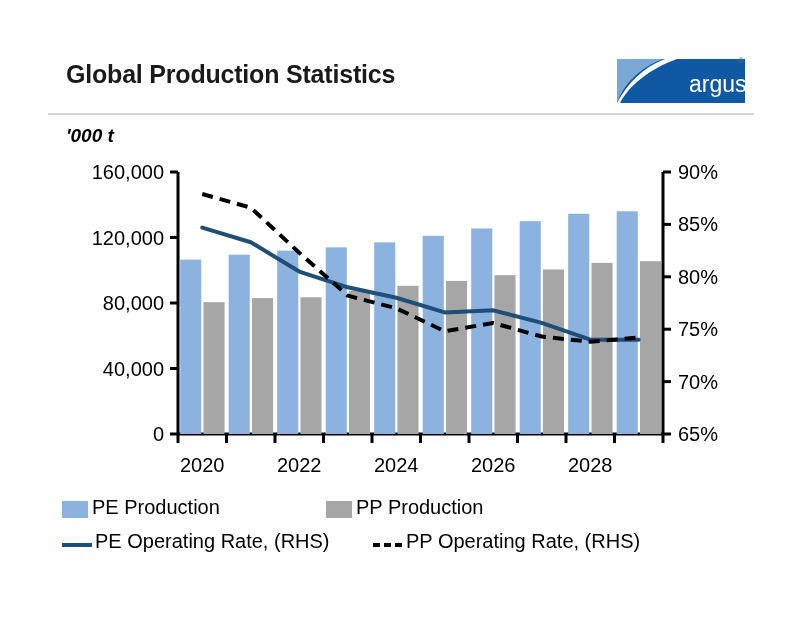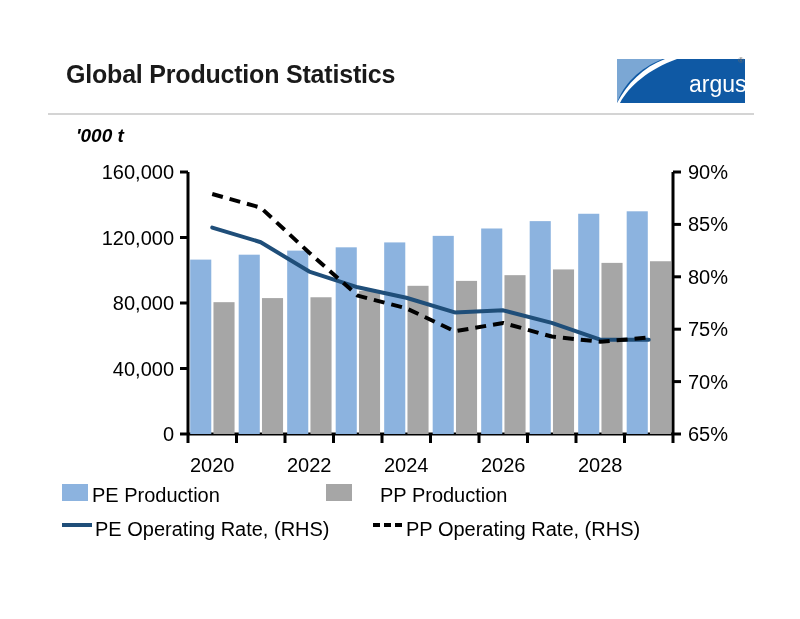--- a/index.html
+++ b/index.html
@@ -63,21 +63,21 @@
     right: 1px;
     top: 1px;
     font-size: 8px;
     color: #6d6d6d;
     line-height: 8px;
   }
 
   
   #chart-area {
     position: absolute;
-    left: 12px;
+    left: 2px;
     top: 118px;
     width: 740px;
     height: 380px;
   }
   #unit-label {
     position: absolute;
     left: 64px;
     top: 7px;
     font-size: 19px;
     font-style: italic;
@@ -110,21 +110,21 @@
     position: absolute;
     left: 62px;
     width: 700px;
     height: 34px;
   }
   #legend-row-1 { top: 0px; }
   #legend-row-2 { top: 34px; }
   .legend-item {
     position: absolute;
     display: flex;
-    align-items: flex-start;
+    align-items: flex-end;
     height: 34px;
     white-space: nowrap;
   }
   .legend-item .swatch {
     width: 26px;
     height: 17px;
     margin-right: 4px;
     flex: 0 0 auto;
   }
   .legend-item .line-swatch {
@@ -132,21 +132,21 @@
     height: 14px;
     margin-right: 3px;
     flex: 0 0 auto;
   }
   .legend-item .lbl {
     font-size: 20px;
     color: #000;
     line-height: 22px;
   }
   #legend-pe-prod { left: 0px; }
-  #legend-pp-prod { left: 264px; gap: 24px; }
+  #legend-pp-prod { left: 264px; }
   #legend-pe-rate { left: 0px; }
   #legend-pp-rate { left: 264px; padding-left: 47px; }
 </style>
 </head>
 <body>
 
 <div id="slide">
 
   <div id="header">
     <div id="title">Global Production Statistics</div>

